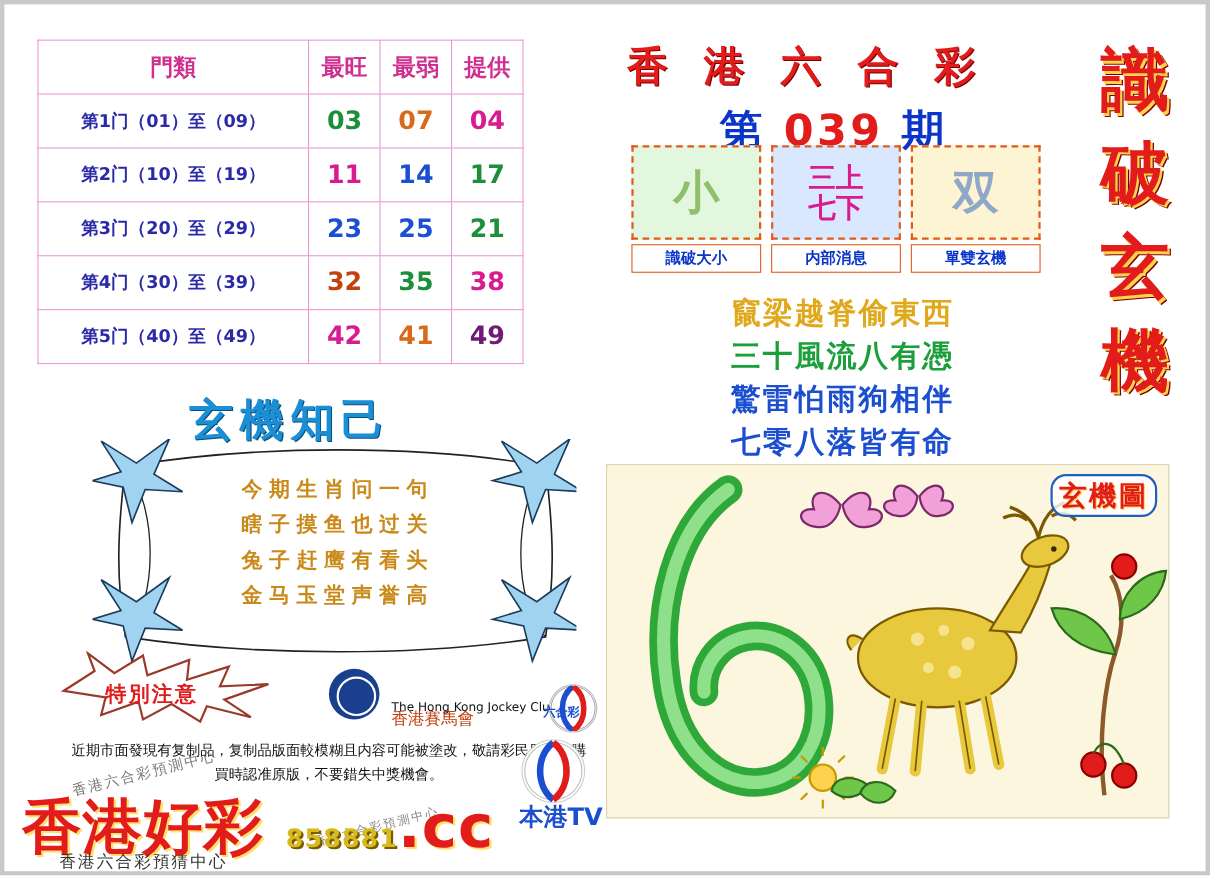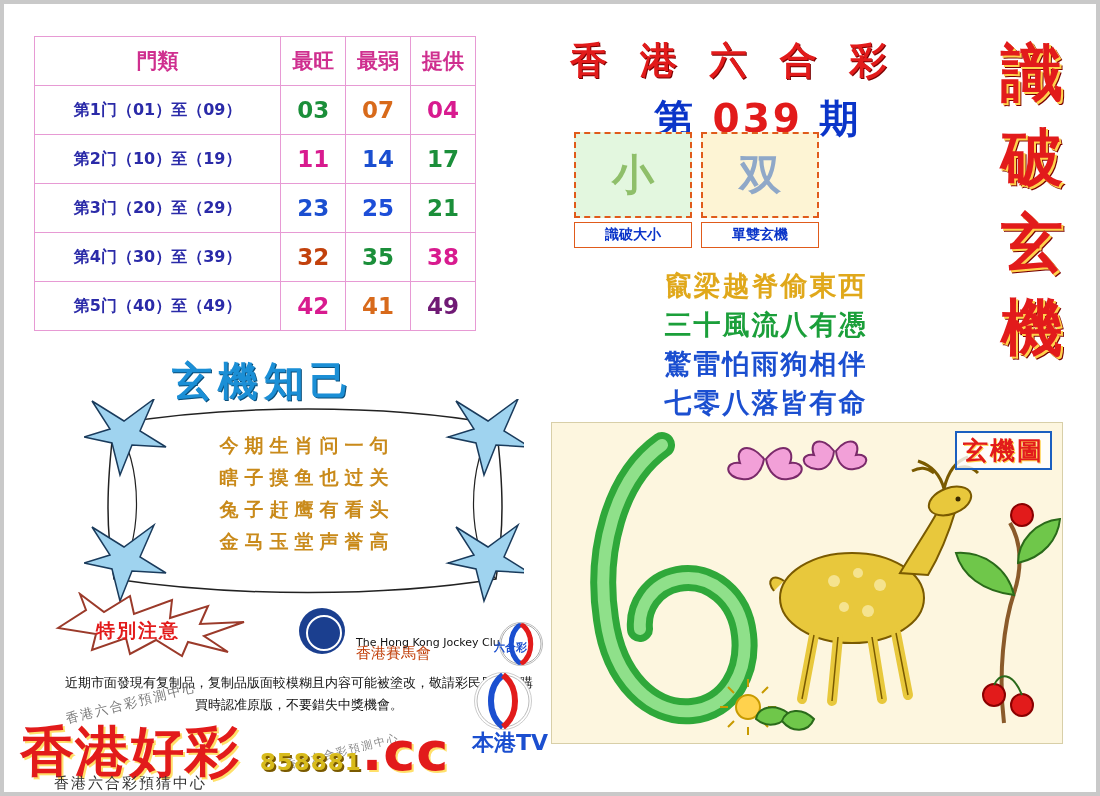--- a/index.html
+++ b/index.html
@@ -132,21 +132,21 @@
   
   .pic{
     position:absolute;left:547px;top:418px;width:510px;height:320px;
     background:#fdf6df;border:1px solid #d8cfa8;
     overflow:hidden;
   }
   .pic-tag{
     position:absolute;right:10px;top:8px;
     font-size:25px;font-weight:bold;color:#e21b1b;
     letter-spacing:2px;
-    border:2px solid #1b5fc0;border-radius:0;
+    border:2px solid #1b5fc0;border-radius:14px;
     padding:1px 6px;background:#ffffffcc;
     text-shadow:1px 1px 0 #ffd24d;
   }
   
   .wm{
     position:absolute;left:16px;top:712px;
     font-size:54px;font-weight:bold;
     font-family:"DejaVu Sans","Liberation Sans",sans-serif;
     letter-spacing:1px;
     white-space:nowrap;
@@ -253,20 +253,29 @@
   </div>
 
   <div class="boxes">
     <div class="box">
       <div class="frame green">
         <span class="big" style="color:#8fbf6a">小</span>
       </div>
       <div class="cap">識破大小</div>
     </div>
     <div class="box">
+      <div class="frame blue">
+        <div class="two" style="color:#d81b8f">
+          <div>三上</div>
+          <div>七下</div>
+        </div>
+      </div>
+      <div class="cap">内部消息</div>
+    </div>
+    <div class="box">
       <div class="frame yellow">
         <span class="big" style="color:#8fa8c8">双</span>
       </div>
       <div class="cap">單雙玄機</div>
     </div>
   </div>
 
   <div class="poem-right">
     <div style="color: rgb(224, 168, 27);">竄梁越脊偷東西</div>
     <div style="color: rgb(27, 159, 58);">三十風流八有憑</div>

